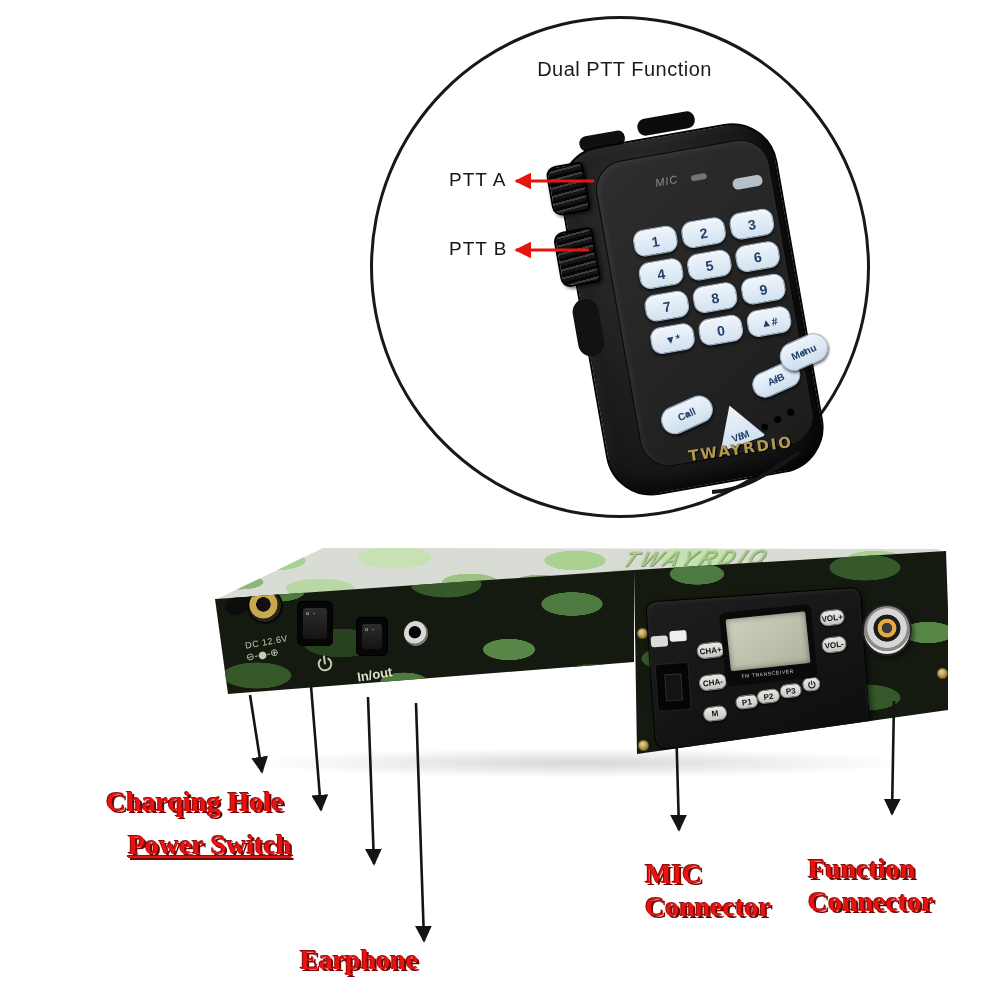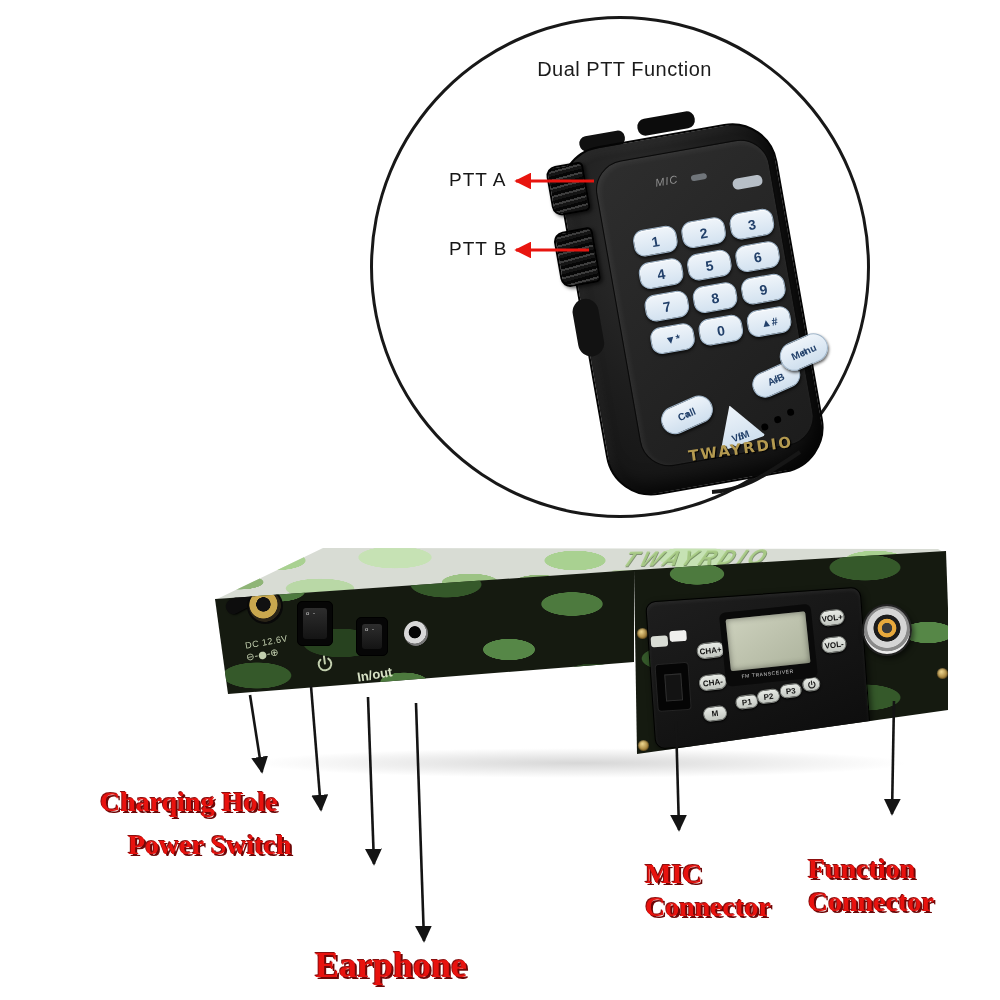--- a/index.html
+++ b/index.html
@@ -143,24 +143,24 @@
     background:radial-gradient(circle at 50% 46%, #3a3a3a 0 14%, #e8a93c 16% 26%, #1c1c1c 28% 38%,
       #d6d6d6 40% 56%, #8a8a8a 58% 66%, #ececec 68% 80%, #6f6f6f 82% 100%);
     box-shadow:2px 3px 5px rgba(0,0,0,.5);}
   .screw{width:11px;height:11px;border-radius:50%;
     background:radial-gradient(circle at 40% 35%, #ecd58f, #a7843c 60%, #6e5526);box-shadow:inset 0 0 2px #000;}
   #screw-1{left:3px;top:80px;} #screw-2{left:4px;top:192px;} #screw-3{left:303px;top:120px;}
 
   
   .red-label{font-family:"Liberation Serif",serif;font-weight:bold;color:#e8120e;white-space:nowrap;
     text-shadow:-1px -1px 0 #8c0f0f, 2px 2px 0 #6e0707;}
-  #lbl-charging{left:100px;top:786px;font-size:28px;}
-  #lbl-power{left:128px;top:829px;font-size:28px;}
+  #lbl-charging{left:106px;top:786px;font-size:28px;}
+  #lbl-power{left:128px;top:829px;font-size:28px;text-decoration:underline;}
   #lbl-speaker{left:112px;top:869px;font-family:"Liberation Mono",monospace;font-size:28px;letter-spacing:4px;}
-  #lbl-earphone{left:315px;top:944px;font-size:36px;}
+  #lbl-earphone{left:300px;top:944px;font-size:28px;}
   .red-label-2line{line-height:33px;font-size:28px;}
   #lbl-mic{left:645px;top:857px;}
   #lbl-antenna{left:808px;top:852px;}
 
   #arrow-layer{left:0;top:0;width:1000px;height:1000px;pointer-events:none;}
 </style>
 </head>
 <body>
 
 <div id="scene">

